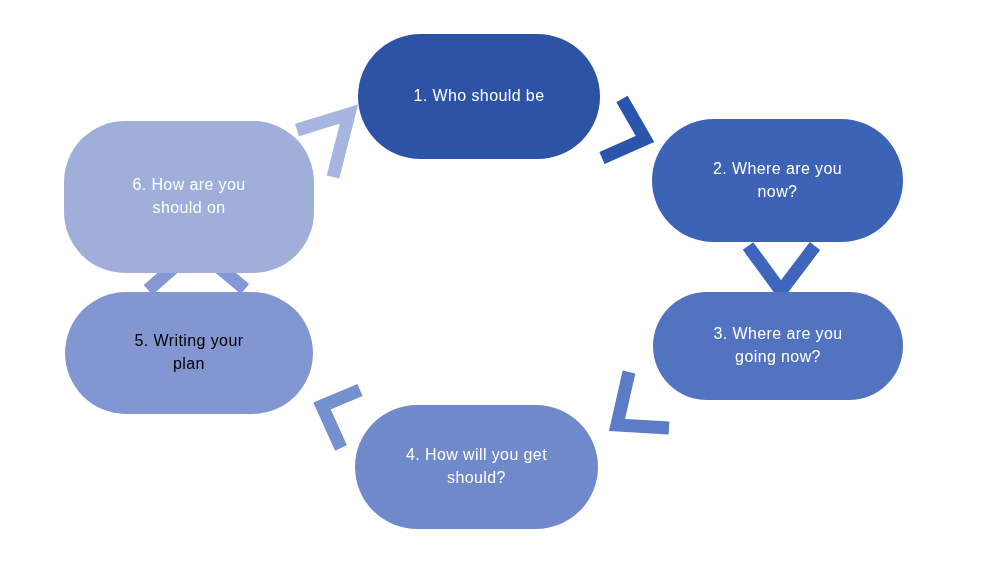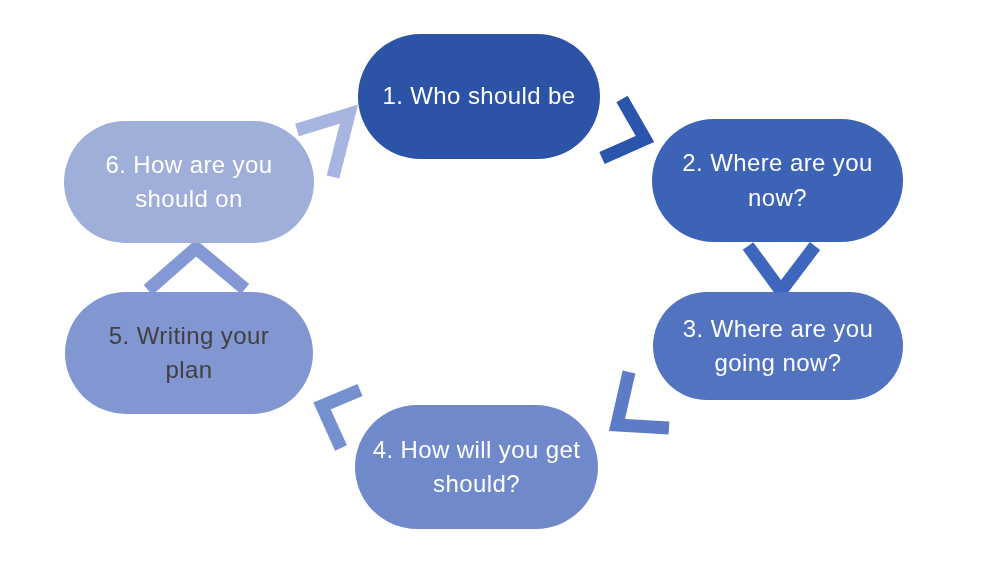--- a/index.html
+++ b/index.html
@@ -11,33 +11,33 @@
     overflow: hidden;
     font-family: "Liberation Sans", "DejaVu Sans", sans-serif;
   }
   .node {
     position: absolute;
     display: flex;
     flex-direction: column;
     align-items: center;
     justify-content: center;
     text-align: center;
-    font-size: 24px;
+    font-size: 16px;
     line-height: 1.42;
     letter-spacing: 0.4px;
     padding: 16px 18px;
     box-sizing: border-box;
   }
   .node .line { display: block; white-space: nowrap; }
   .n1 { left: 358px; top: 34px;  width: 242px; height: 125px; border-radius: 63px; }
   .n2 { left: 652px; top: 119px; width: 251px; height: 123px; border-radius: 62px; }
   .n3 { left: 653px; top: 292px; width: 250px; height: 108px; border-radius: 63px; }
   .n4 { left: 355px; top: 391px; width: 243px; height: 124px; border-radius: 62px; margin-top: 14px; }
   .n5 { left: 65px;  top: 292px; width: 248px; height: 122px; border-radius: 61px; }
-  .n6 { left: 64px;  top: 121px; width: 250px; height: 122px; border-radius: 61px; }
+  .n6 { left: 64px;  top: 121px; width: 250px; height: 152px; border-radius: 61px; }
   .arrows-layer {
     position: absolute;
     left: 0; top: 0;
     width: 993px;
     height: 565px;
     pointer-events: none;
   }
   .chevron {
     fill: none;
     stroke-width: 13;
@@ -71,21 +71,21 @@
   <div class="node n3" style="background: rgb(82, 116, 192); color: rgb(255, 255, 255);">
     <span class="line">3. Where are you</span>
     <span class="line">going now?</span>
   </div>
 
   <div class="node n4" style="background: rgb(111, 137, 203); color: rgb(255, 255, 255);">
     <span class="line">4. How will you get</span>
     <span class="line">should?</span>
   </div>
 
-  <div class="node n5" style="background: rgb(130, 150, 210); color: #404040;">
+  <div class="node n5" style="background: rgb(130, 150, 210); color: #000000;">
     <span class="line">5. Writing your</span>
     <span class="line">plan</span>
   </div>
 
   <div class="node n6" style="background: rgb(160, 175, 218); color: rgb(255, 255, 255);">
     <span class="line">6. How are you</span>
     <span class="line">should on</span>
   </div>
 
 </div>

